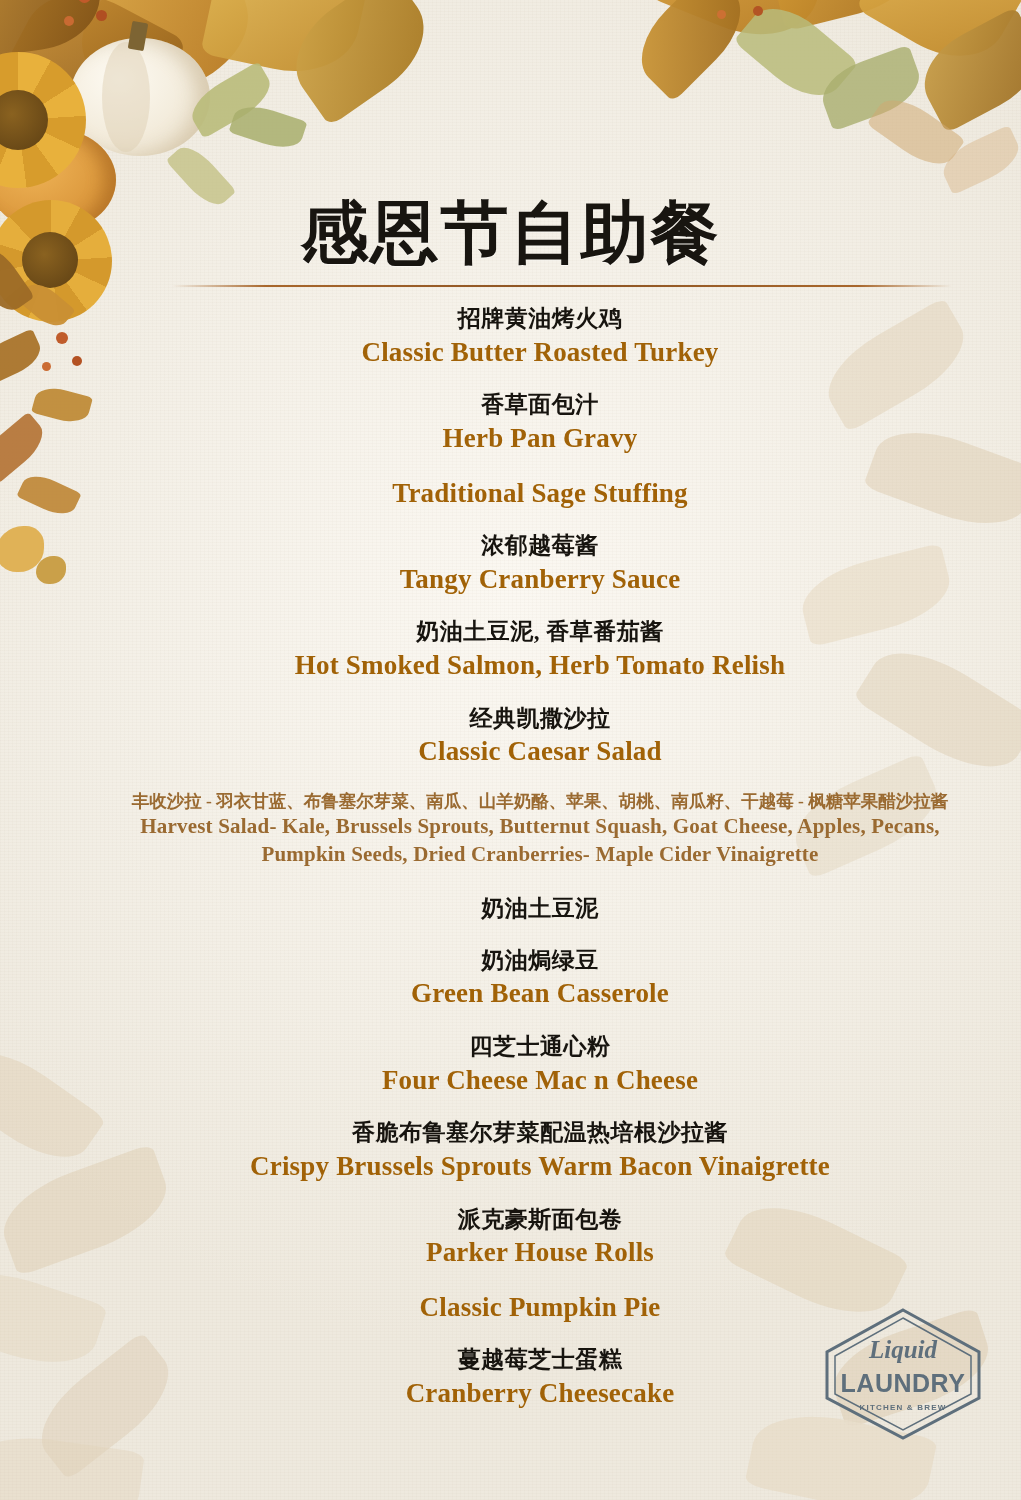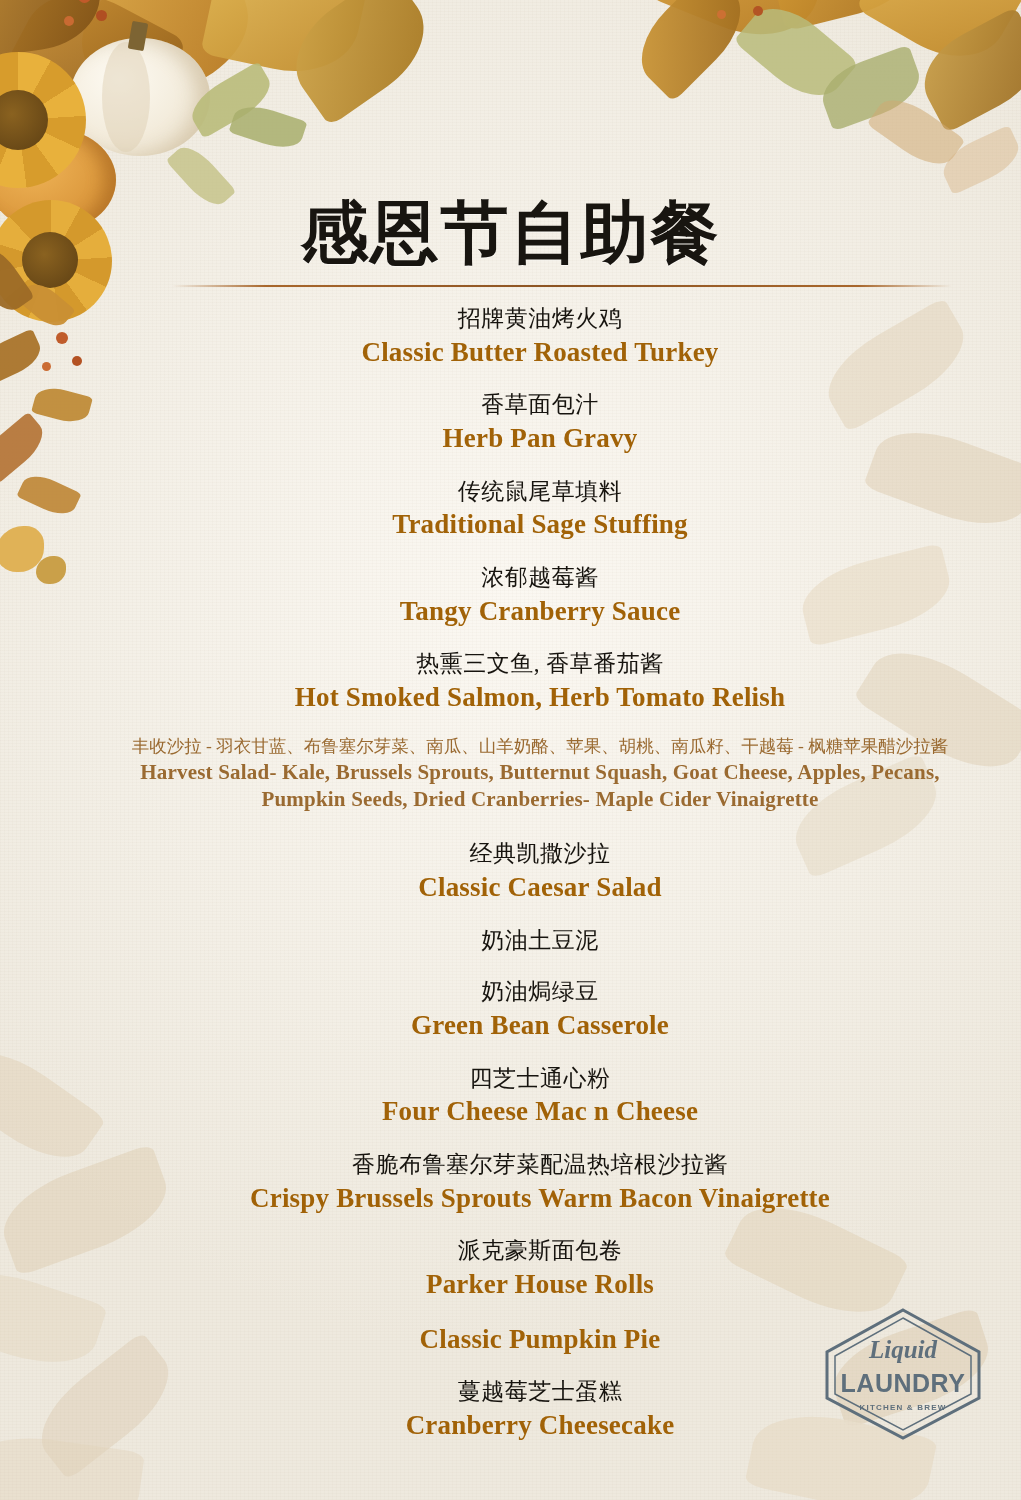--- a/index.html
+++ b/index.html
@@ -103,21 +103,21 @@
     left: 120px;
     width: 840px;
     text-align: center;
   }
 
   .item {
     margin: 0 0 20px 0;
   }
   .item .zh {
     font-family: "Liberation Serif", serif;
-    font-weight: normal;
+    font-weight: bold;
     font-size: 23px;
     line-height: 1.38;
     color: #17140f;
     letter-spacing: .5px;
   }
   .item .en {
     font-family: "Liberation Serif", serif;
     font-weight: bold;
     font-size: 27px;
     line-height: 1.28;
@@ -245,38 +245,37 @@
   <div class="menu" id="menu-list">
       <div class="item">
         <div class="zh">招牌黄油烤火鸡</div>
         <div class="en">Classic Butter Roasted Turkey</div>
       </div>
       <div class="item">
         <div class="zh">香草面包汁</div>
         <div class="en">Herb Pan Gravy</div>
       </div>
       <div class="item">
-        <div class="zh">传统鼠尾草填料</div>
         <div class="en">Traditional Sage Stuffing</div>
       </div>
       <div class="item">
         <div class="zh">浓郁越莓酱</div>
         <div class="en">Tangy Cranberry Sauce</div>
       </div>
       <div class="item">
-        <div class="zh">热熏三文鱼, 香草番茄酱</div>
+        <div class="zh">奶油土豆泥, 香草番茄酱</div>
         <div class="en">Hot Smoked Salmon, Herb Tomato Relish</div>
+      </div>
+      <div class="item">
+        <div class="zh">经典凯撒沙拉</div>
+        <div class="en">Classic Caesar Salad</div>
       </div>
       <div class="item highlight">
         <div class="zh">丰收沙拉 - 羽衣甘蓝、布鲁塞尔芽菜、南瓜、山羊奶酪、苹果、胡桃、南瓜籽、干越莓 - 枫糖苹果醋沙拉酱</div>
         <div class="en">Harvest Salad- Kale, Brussels Sprouts, Butternut Squash, Goat Cheese, Apples, Pecans, Pumpkin Seeds, Dried Cranberries- Maple Cider Vinaigrette</div>
-      </div>
-      <div class="item">
-        <div class="zh">经典凯撒沙拉</div>
-        <div class="en">Classic Caesar Salad</div>
       </div>
       <div class="item">
         <div class="zh">奶油土豆泥</div>
       </div>
       <div class="item">
         <div class="zh">奶油焗绿豆</div>
         <div class="en">Green Bean Casserole</div>
       </div>
       <div class="item">
         <div class="zh">四芝士通心粉</div>

